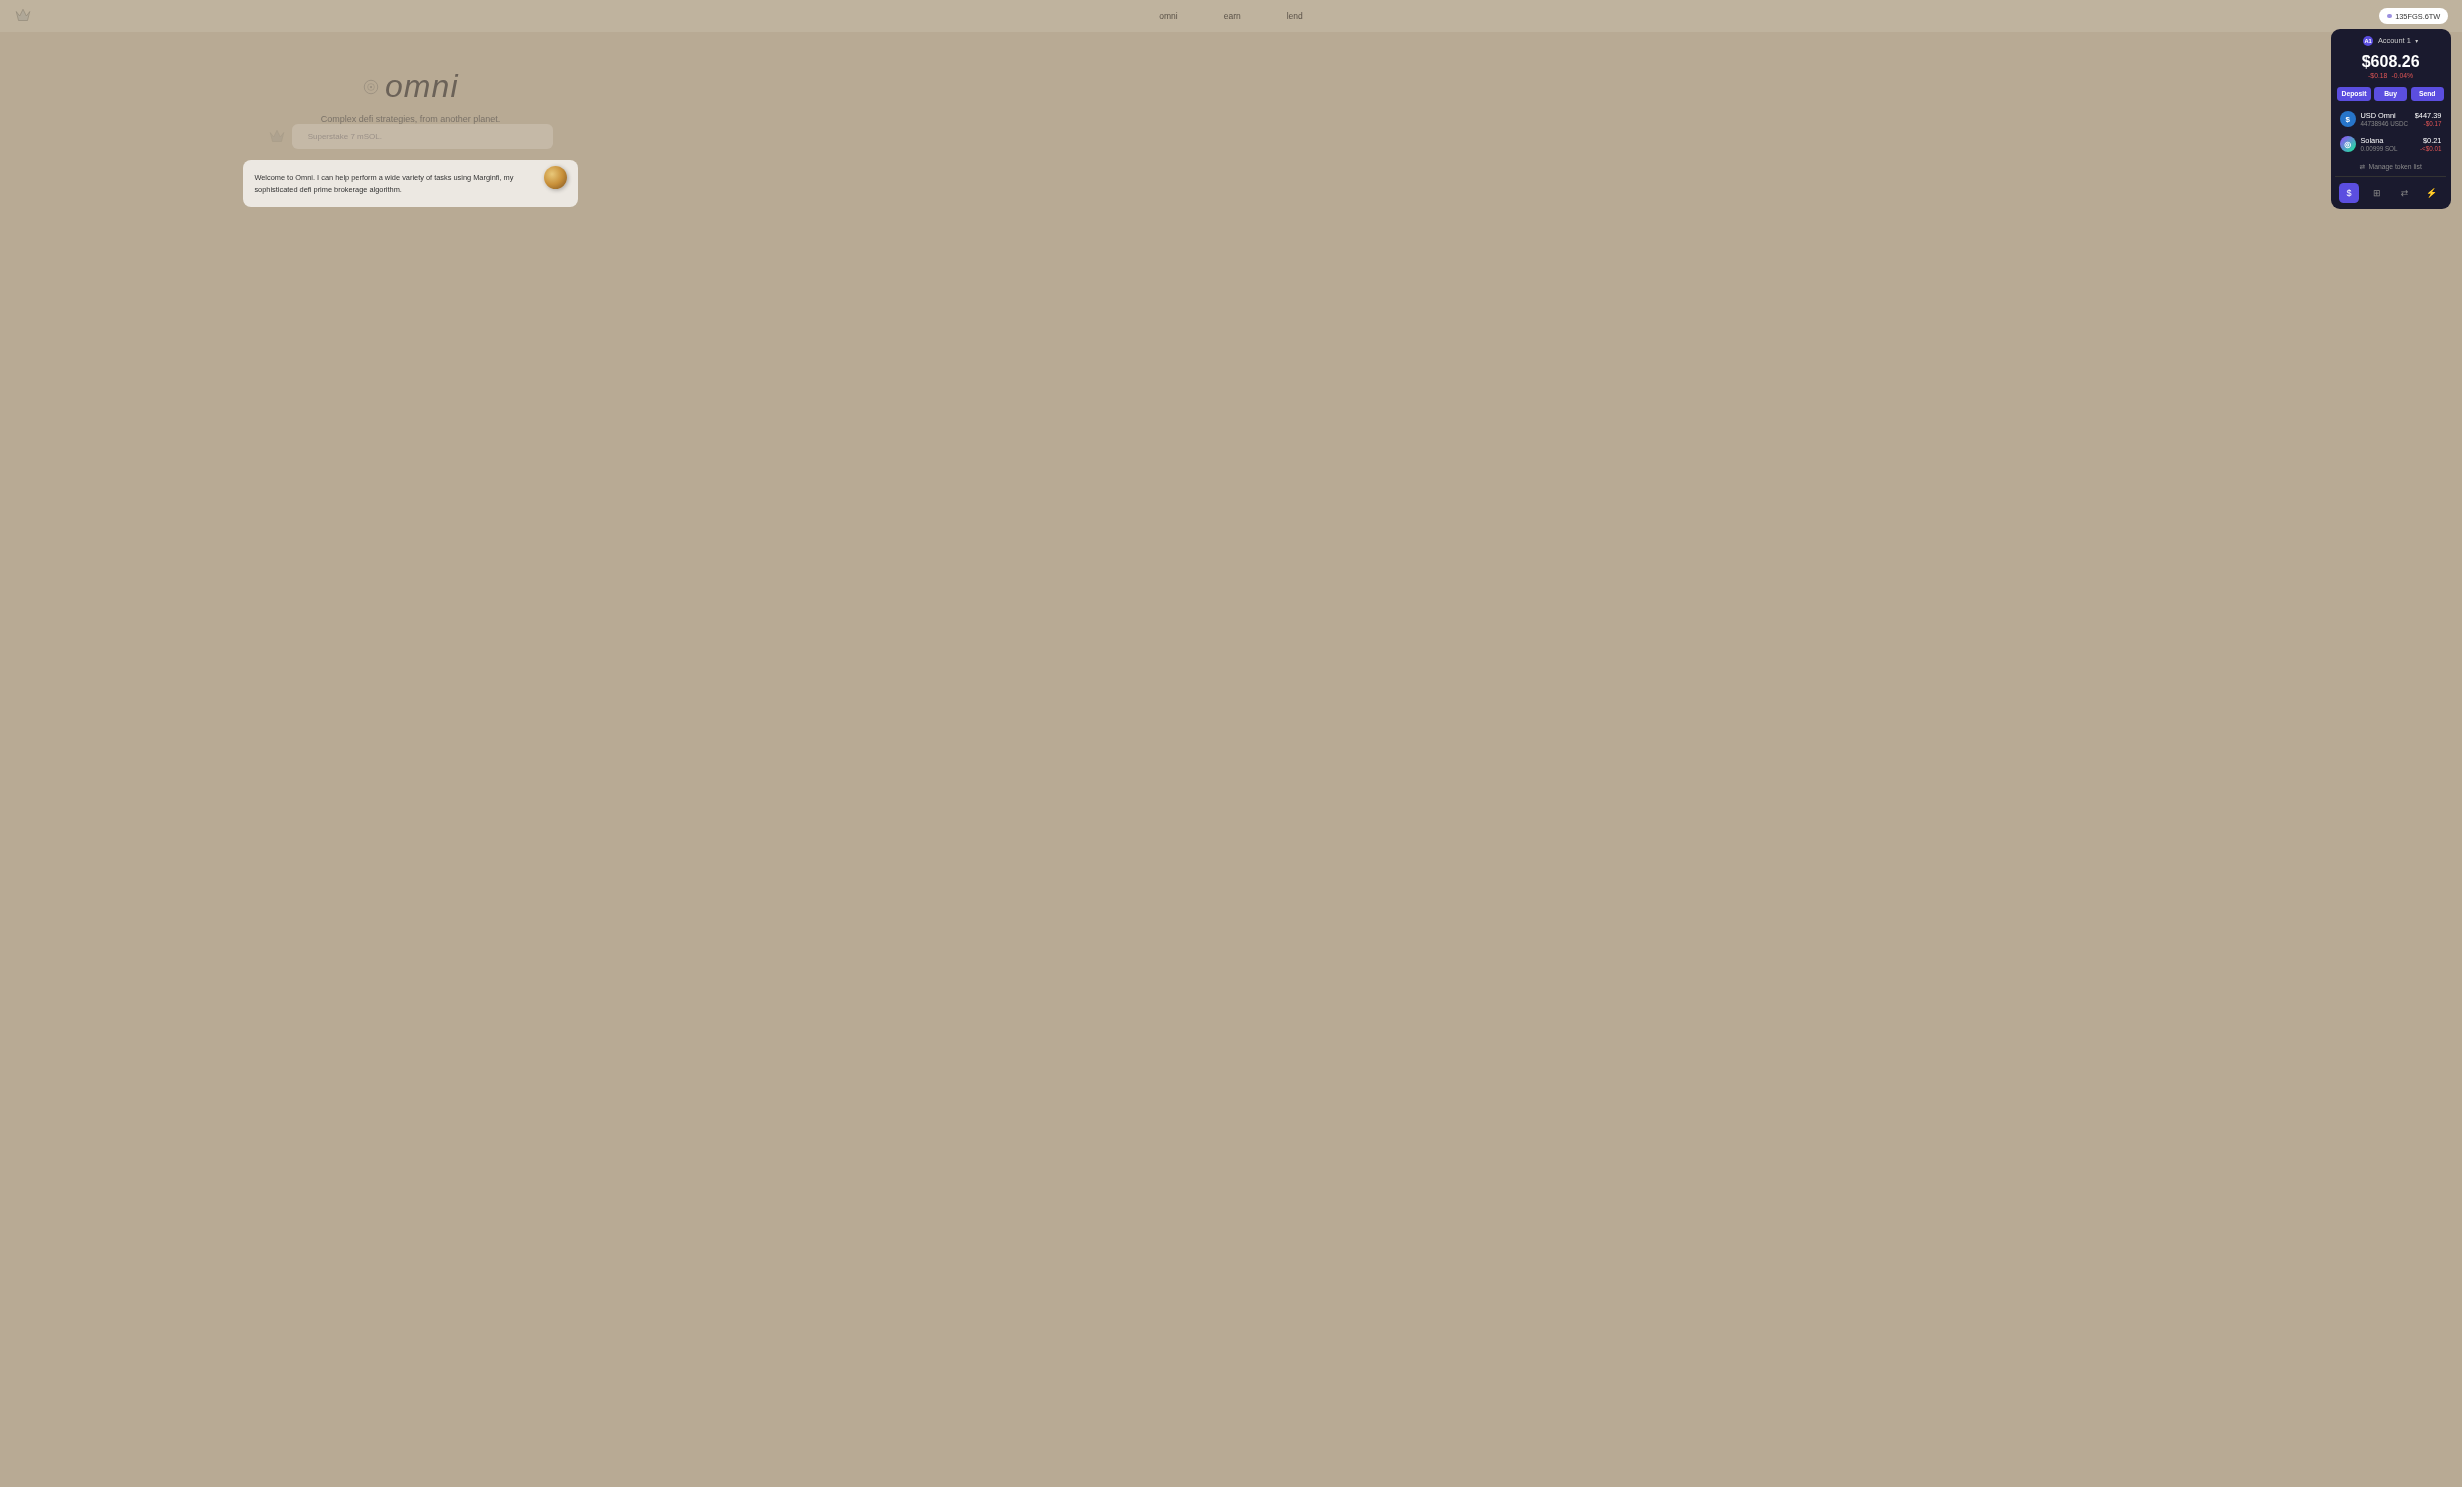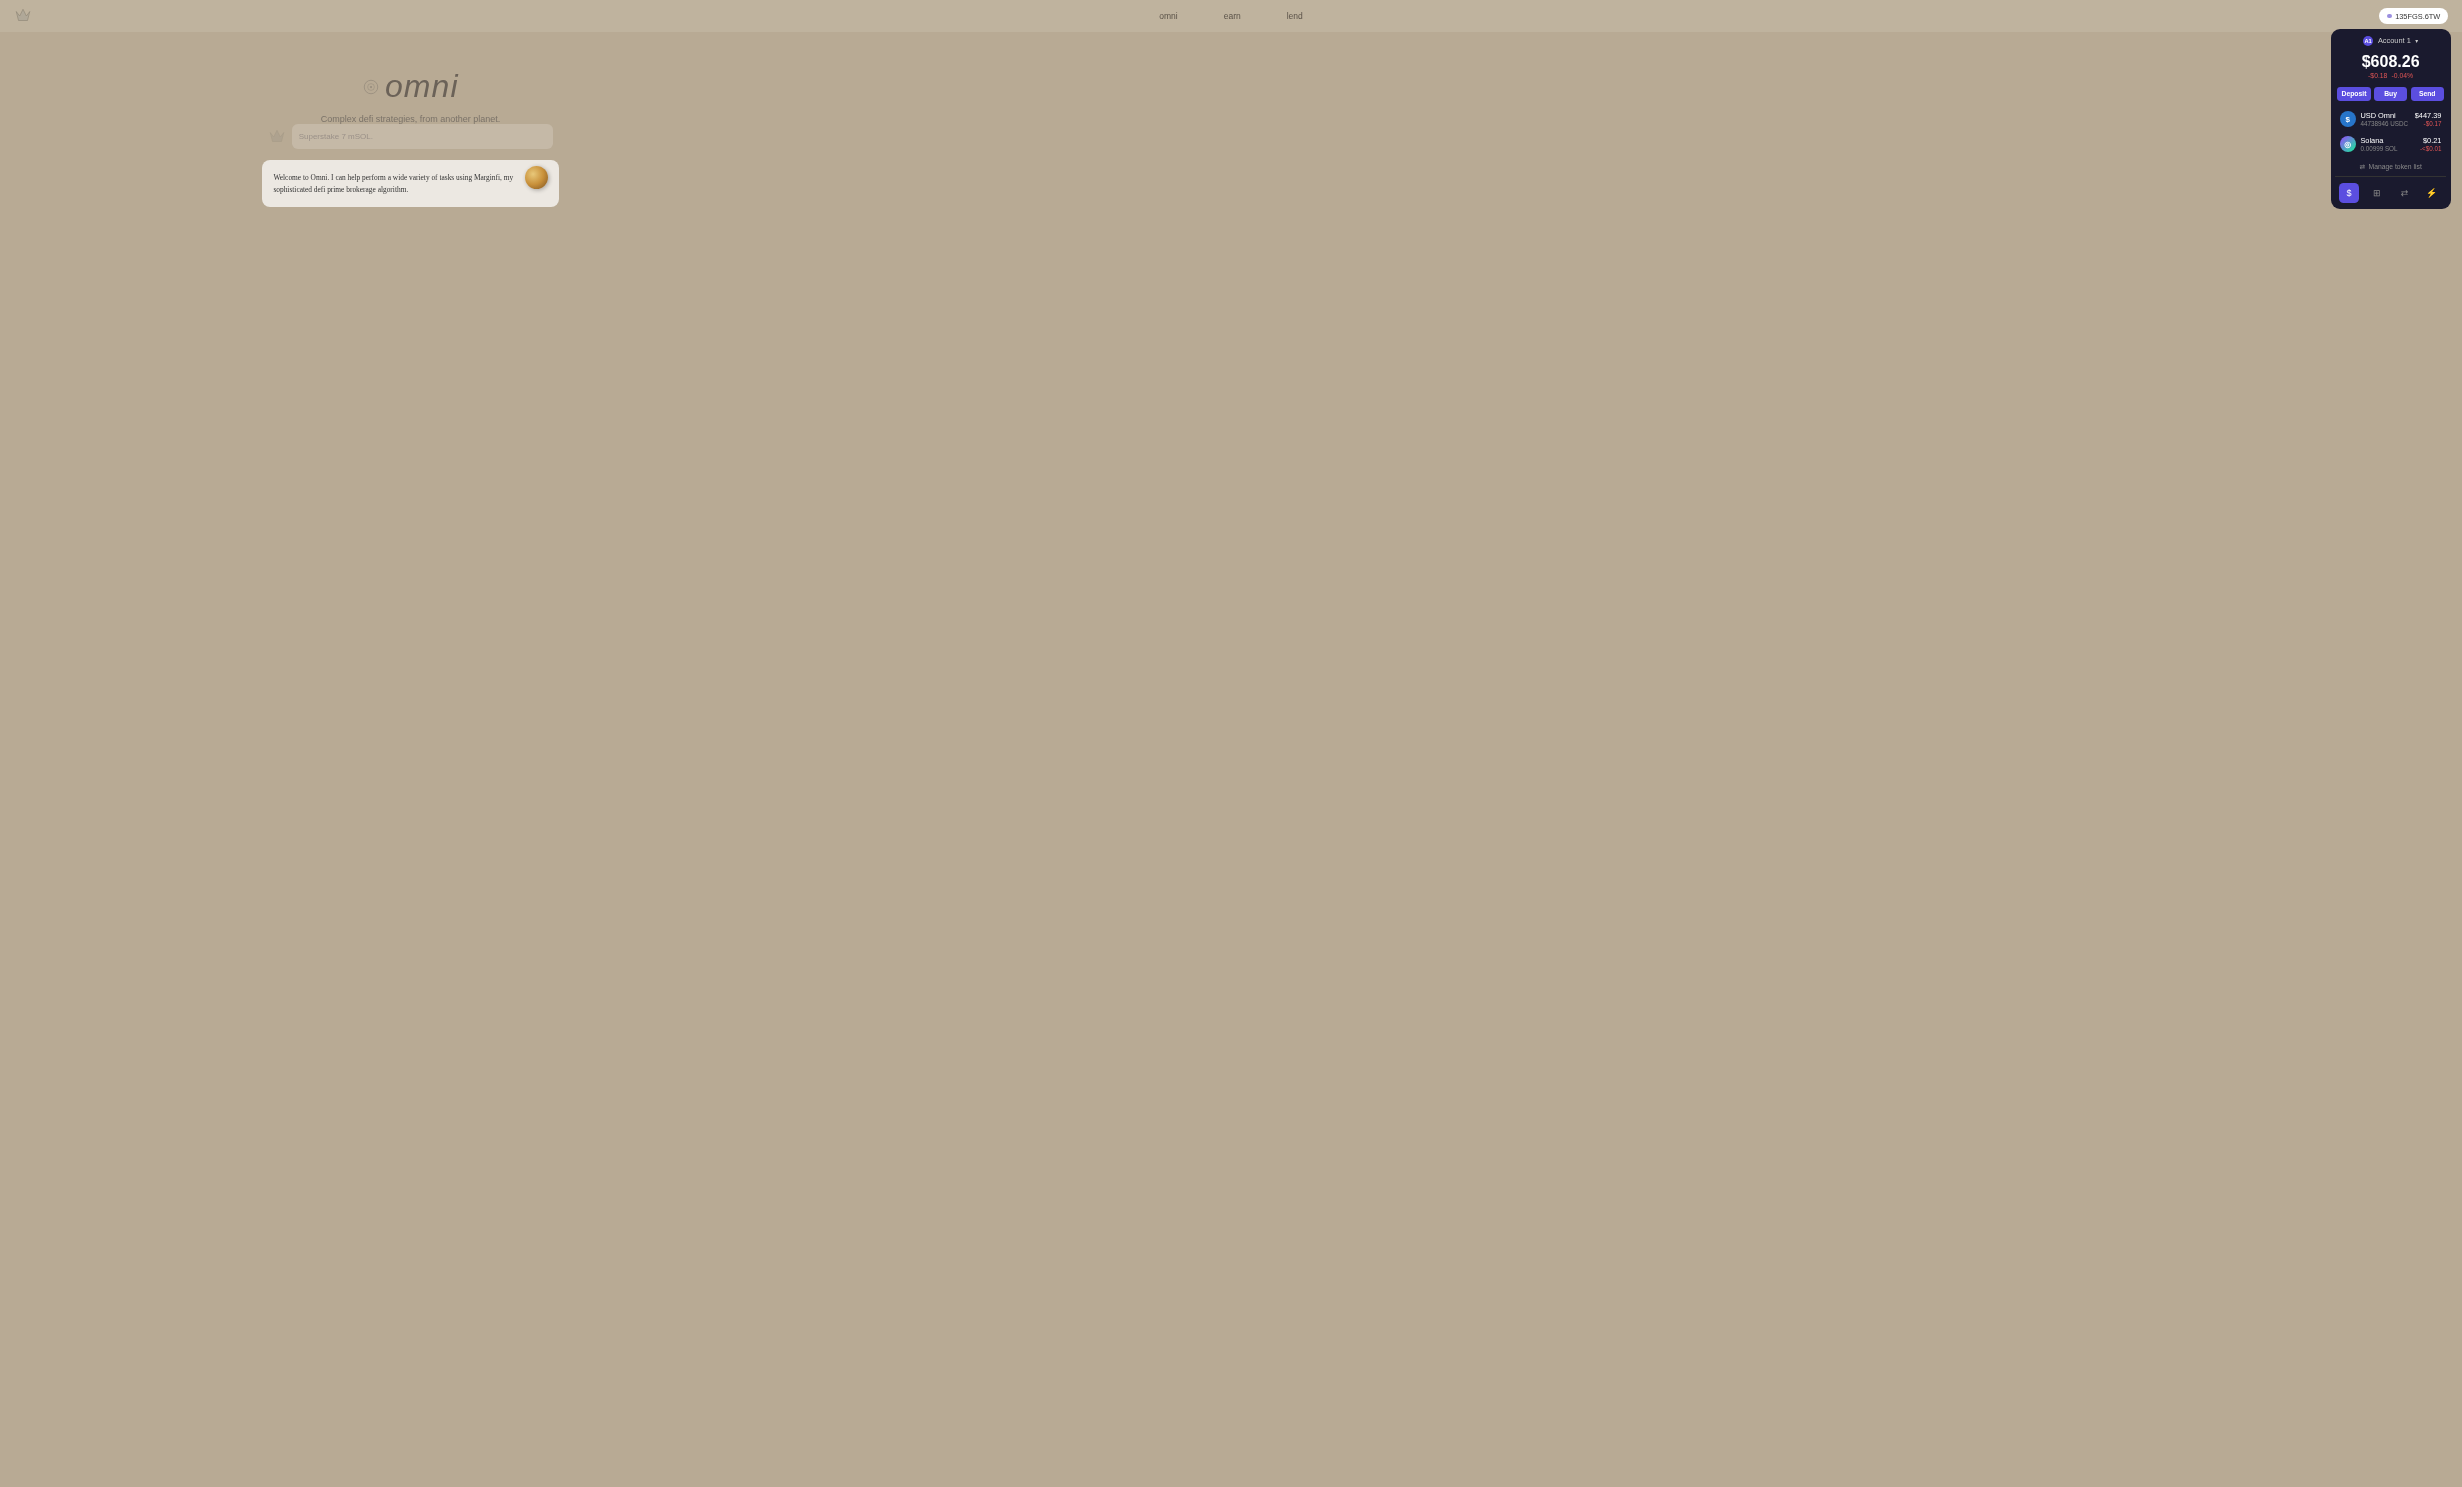--- a/index.html
+++ b/index.html
@@ -111,35 +111,35 @@
     .input-icon {
       width: 18px;
       height: 18px;
       opacity: 0.4;
     }
     .chat-input {
       flex: 1;
       background: rgba(210, 200, 185, 0.5);
       border: none;
       border-radius: 5.7px;
-      padding: 8px 7px;
+      padding: 8px 16px;
       font-size: 8px;
       color: #8a8078;
       outline: none;
     }
     .chat-input::placeholder { color: #9a9088; }
 
     
     .chat-bubble {
-      width: 297px;
+      width: 335px;
       background: rgba(245, 243, 240, 0.85);
       border-radius: 8px;
       padding: 11.4px 40px 11.4px 11.4px;
       position: relative;
-      font-family: Liberation Serif, serif;
+      font-family: Liberation Sans, sans-serif;
       font-size: 7.4px;
       color: #333;
       line-height: 1.6;
     }
     .chat-avatar {
       position: absolute;
       top: 5.7px;
       right: 5.7px;
       width: 28.5px;
       height: 28.5px;

